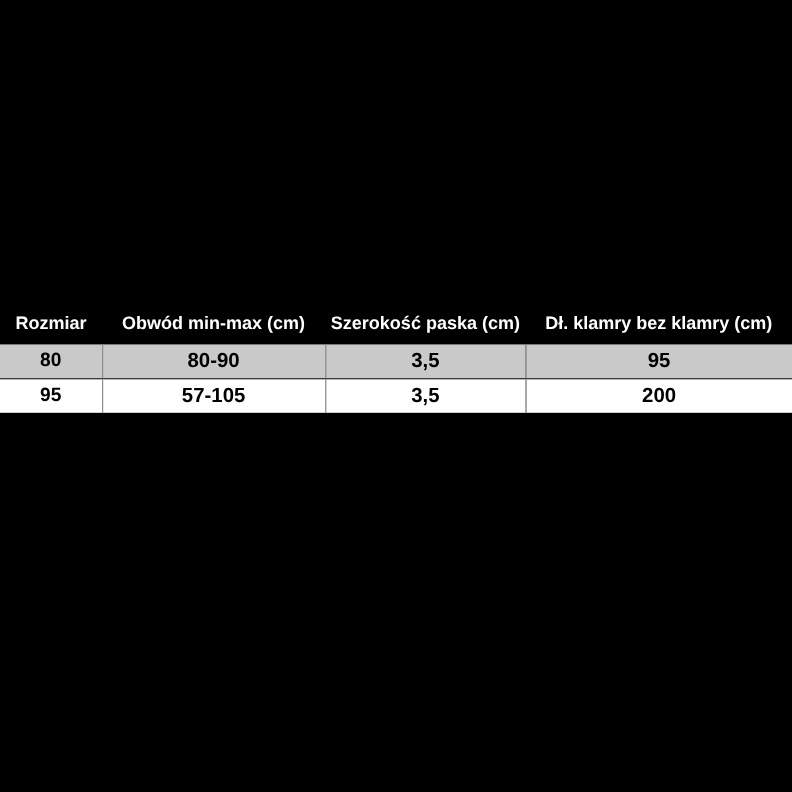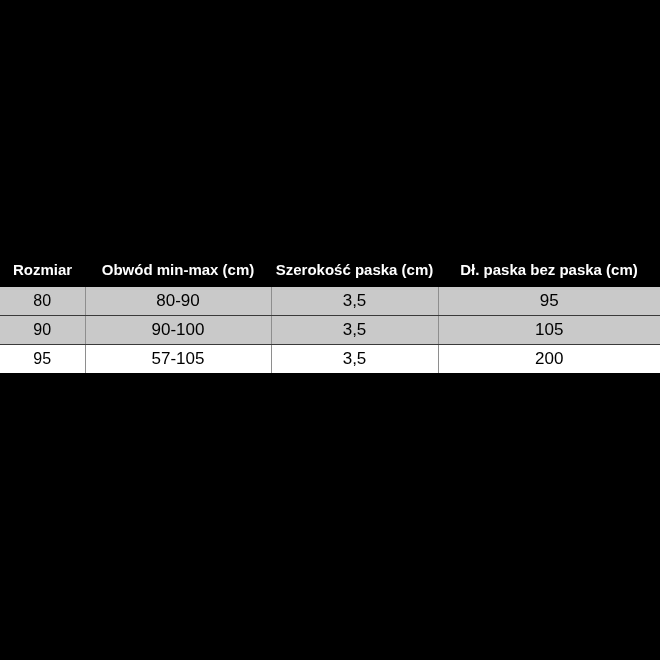--- a/index.html
+++ b/index.html
@@ -50,32 +50,33 @@
   }
   
   tbody tr td {
     height: 28px;
     line-height: 28px;
     font-size: 17px;
     color: #000000;
     border-right: 1px solid #8e8e8e;
     border-bottom: 1px solid #3a3a3a;
     background: #ffffff;
+    font-weight: bold;
   }
   tbody tr.alt td {
     background: #c9c9c9;
   }
   tbody tr td:last-child {
     border-right: none;
   }
   tbody tr:last-child td {
     border-bottom: none;
   }
   tbody tr td.size-col {
-    font-weight: normal;
+    font-weight: bold;
     font-size: 16px;
   }
   
   col.c0 { width: 85px; }
   col.c1 { width: 186px; }
   col.c2 { width: 167px; }
   col.c3 { width: 222px; }
 </style>
 </head>
 <body>
@@ -88,35 +89,29 @@
         <col class="c0">
         <col class="c1">
         <col class="c2">
         <col class="c3">
       </colgroup>
       <thead>
         <tr>
           <th>Rozmiar</th>
           <th>Obwód min-max (cm)</th>
           <th>Szerokość paska (cm)</th>
-          <th>Dł. paska bez paska (cm)</th>
+          <th>Dł. klamry bez klamry (cm)</th>
         </tr>
       </thead>
       <tbody>
         <tr class="alt">
           <td class="size-col">80</td>
           <td>80-90</td>
           <td>3,5</td>
           <td>95</td>
-        </tr>
-        <tr class="alt">
-          <td class="size-col">90</td>
-          <td>90-100</td>
-          <td>3,5</td>
-          <td>105</td>
         </tr>
         <tr>
           <td class="size-col">95</td>
           <td>57-105</td>
           <td>3,5</td>
           <td>200</td>
         </tr>
       </tbody>
     </table>
   </div>

